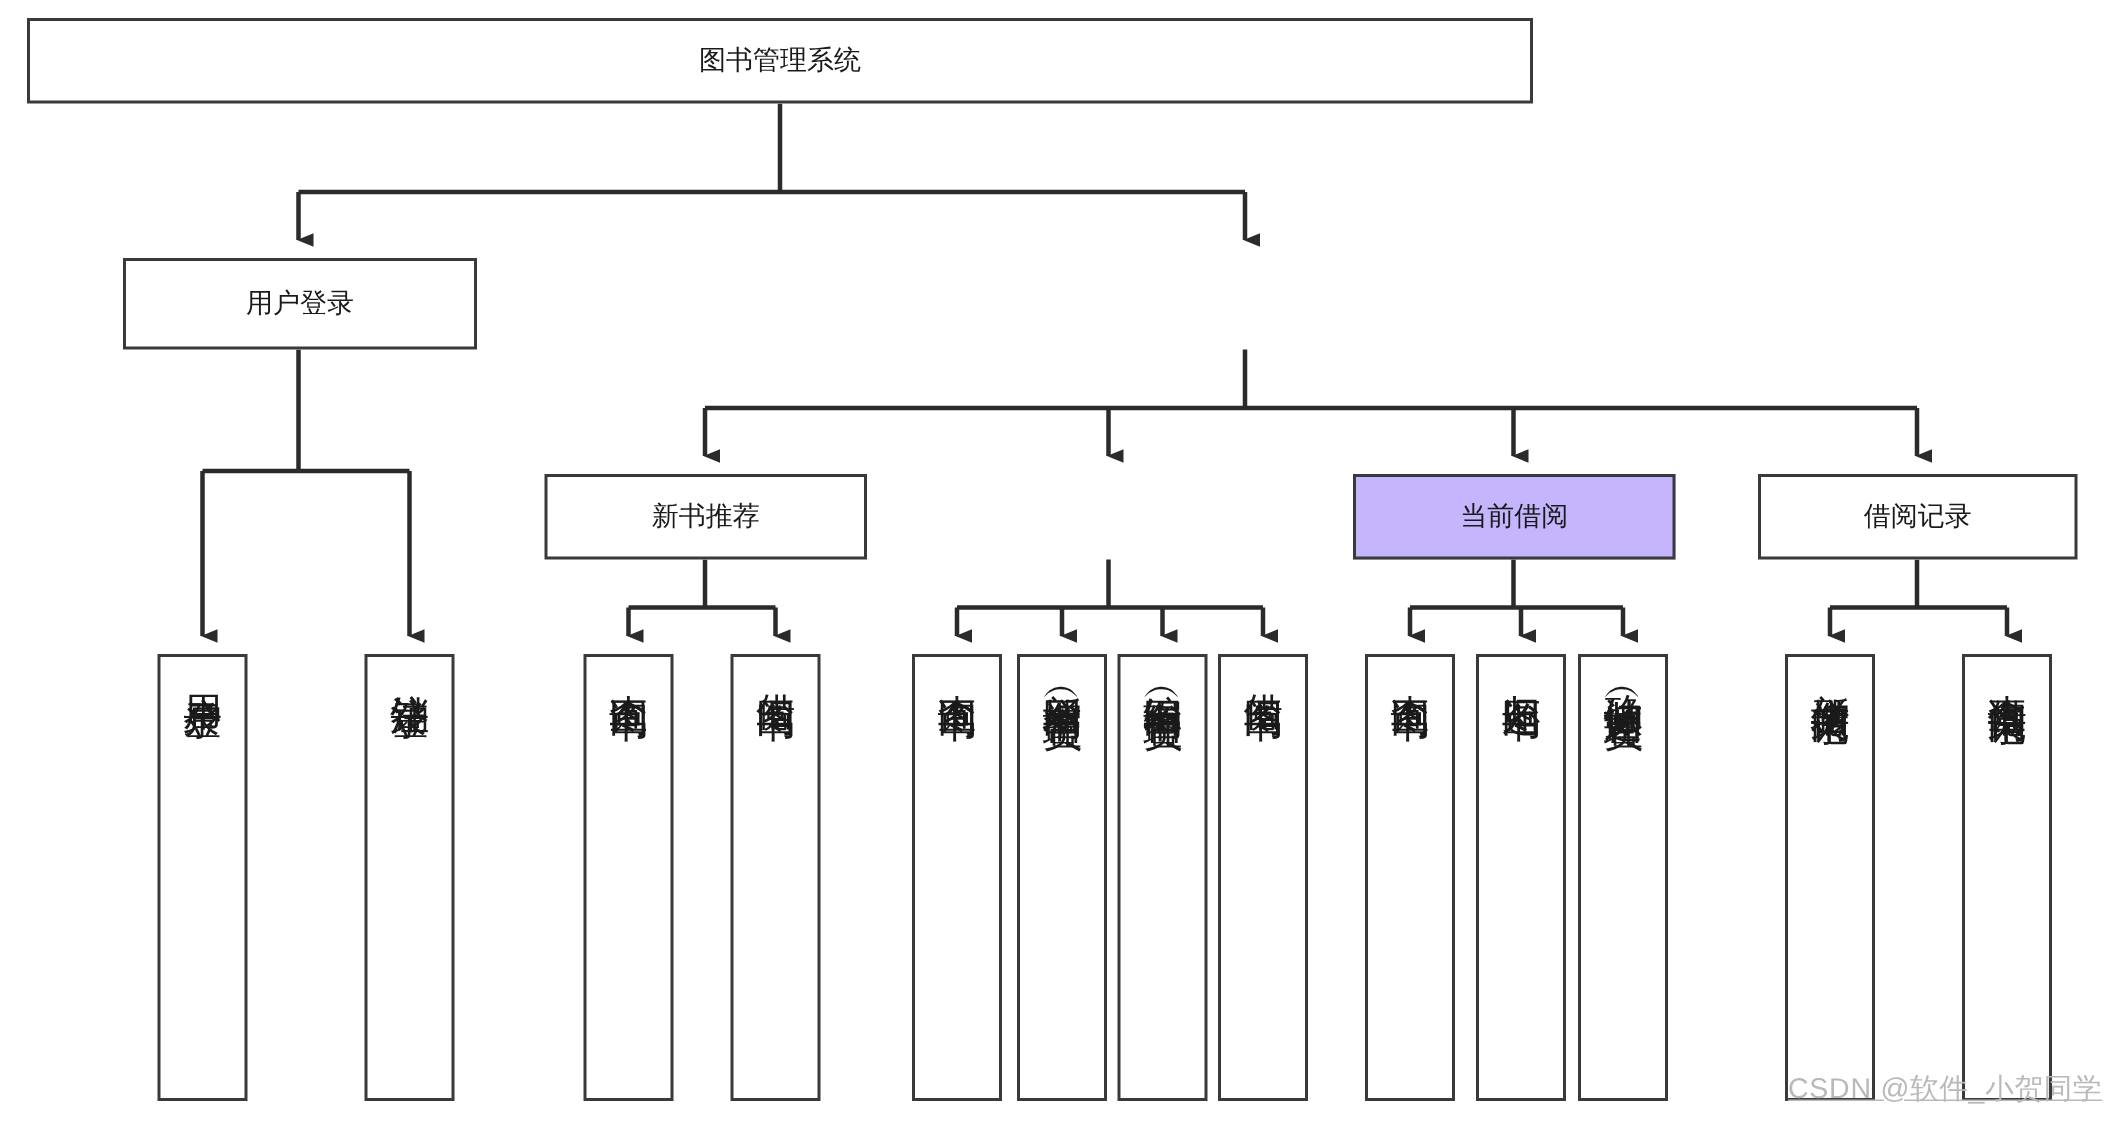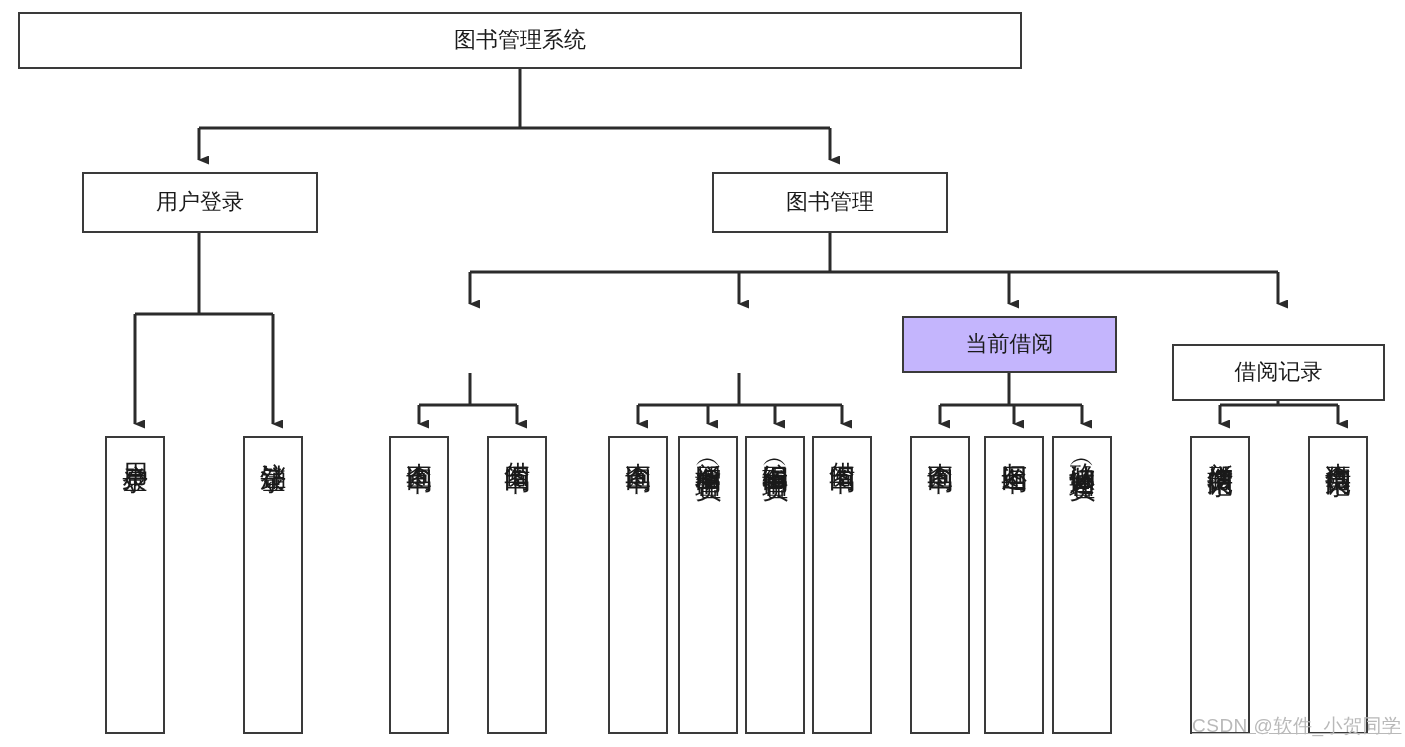--- a/index.html
+++ b/index.html
@@ -38,21 +38,21 @@
   }
   .node-label {
     display: block;
     text-align: center;
     line-height: 1.22;
     color: #1a1a1a;
     font-weight: 400;
   }
   .node.horizontal .node-label {
     writing-mode: horizontal-tb;
-    font-size: 22px;
+    font-size: 18px;
   }
   .node.vertical {
     align-items: flex-start;
     padding-top: 4px;
   }
   .node.vertical .node-label {
     writing-mode: vertical-rl;
     text-orientation: upright;
     font-size: 26px;
     letter-spacing: 2px;
@@ -126,28 +126,28 @@
     </g>
   </svg>
 
   <div class="node horizontal" style="left: 18px; top: 12px; width: 1004px; height: 57px; border-color: rgb(58, 58, 58); background: rgb(255, 255, 255); color: rgb(26, 26, 26);">
     <span class="node-label">图书管理系统</span>
   </div>
 
   <div class="node horizontal" style="left: 82px; top: 172px; width: 236px; height: 61px; border-color: rgb(58, 58, 58); background: rgb(255, 255, 255); color: rgb(26, 26, 26);">
     <span class="node-label">用户登录</span>
   </div>
-  <div class="node horizontal" style="left: 712px; top: 172px; width: 236px; height: 61px; border-color: rgb(58, 58, 58); background: rgb(255, 255, 255); color: rgb(26, 26, 26);">
-    <span class="node-label">图书管理</span>
+
+  <div class="node horizontal" style="left: 363px; top: 316px; width: 215px; height: 57px; border-color: rgb(58, 58, 58); background: rgb(255, 255, 255); color: rgb(26, 26, 26);">
+    <span class="node-label">新书推荐</span>
   </div>
-
   <div class="node horizontal" style="left: 902px; top: 316px; width: 215px; height: 57px; border-color: rgb(58, 58, 58); background: #c4b5fd; color: rgb(26, 26, 26);">
     <span class="node-label">当前借阅</span>
   </div>
-  <div class="node horizontal" style="left: 1172px; top: 316px; width: 213px; height: 57px; border-color: rgb(58, 58, 58); background: rgb(255, 255, 255); color: rgb(26, 26, 26); margin-top: 28px;">
+  <div class="node horizontal" style="left: 1172px; top: 316px; width: 213px; height: 57px; border-color: rgb(58, 58, 58); background: rgb(255, 255, 255); color: rgb(26, 26, 26);">
     <span class="node-label">借阅记录</span>
   </div>
 
   <div class="node vertical" style="left: 105px; top: 436px; width: 60px; height: 298px; border-color: rgb(58, 58, 58); background: rgb(255, 255, 255); color: rgb(26, 26, 26);">
     <span class="node-label">用户登录</span>
   </div>
   <div class="node vertical" style="left: 243px; top: 436px; width: 60px; height: 298px; border-color: rgb(58, 58, 58); background: rgb(255, 255, 255); color: rgb(26, 26, 26);">
     <span class="node-label">注销登录</span>
   </div>
   <div class="node vertical" style="left: 389px; top: 436px; width: 60px; height: 298px; border-color: rgb(58, 58, 58); background: rgb(255, 255, 255); color: rgb(26, 26, 26);">

